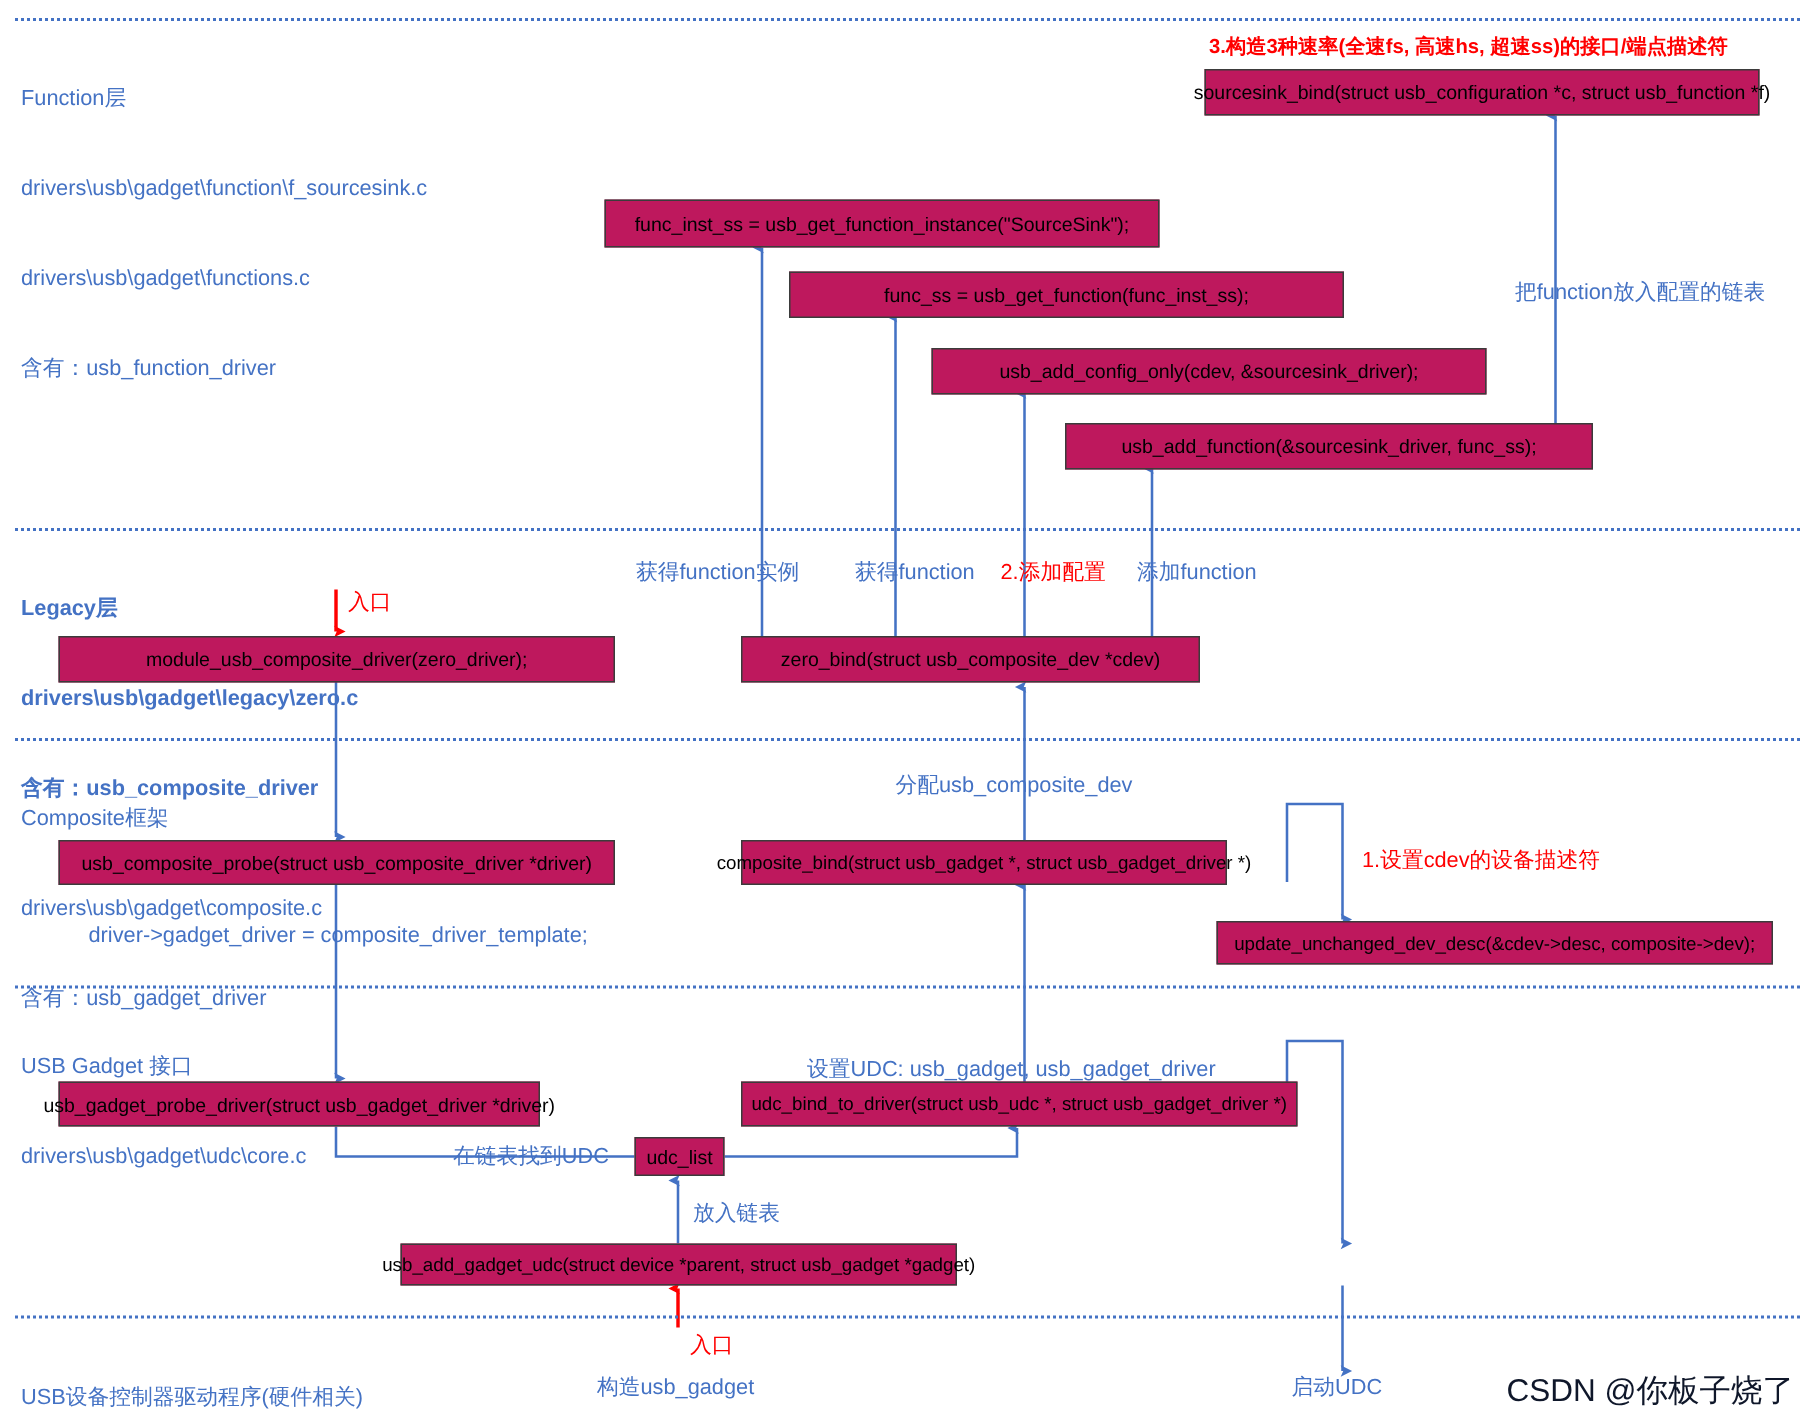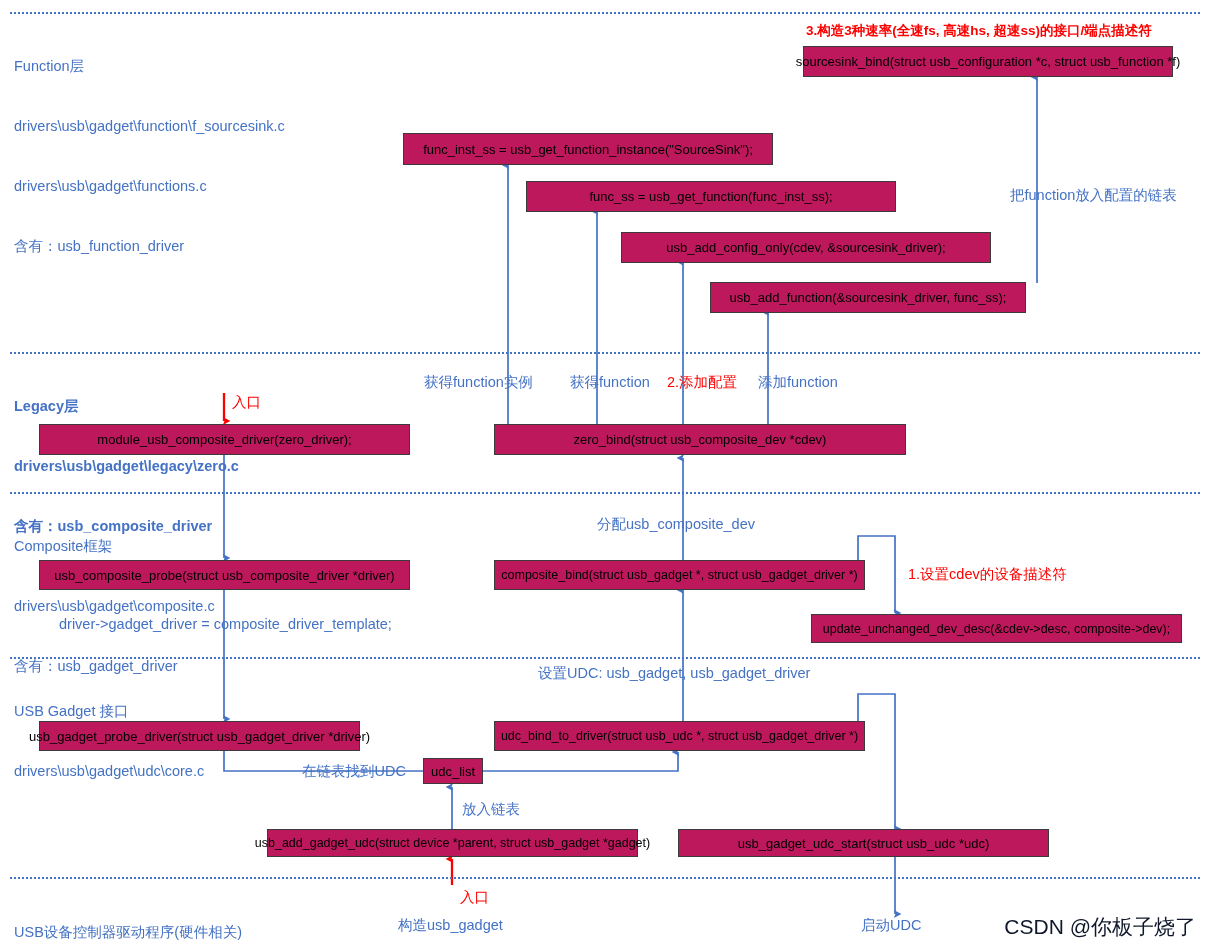--- a/index.html
+++ b/index.html
@@ -132,37 +132,37 @@
   </div>
 
   <div class="box" style="left:526px;top:181px;width:370px;height:31px;">
     <span>func_ss = usb_get_function(func_inst_ss);</span>
   </div>
 
   <div class="box" style="left:621px;top:232px;width:370px;height:31px;">
     <span>usb_add_config_only(cdev, &amp;sourcesink_driver);</span>
   </div>
 
-  <div class="box" style="left:710px;top:282px;width:316px;height:31px;">
+  <div class="box" style="left:710px;top:282px;width:352px;height:31px;">
     <span>usb_add_function(&amp;sourcesink_driver, func_ss);</span>
   </div>
 
   <div class="box" style="left:39px;top:424px;width:371px;height:31px;">
     <span>module_usb_composite_driver(zero_driver);</span>
   </div>
 
-  <div class="box" style="left:494px;top:424px;width:412px;height:31px;">
+  <div class="box" style="left:494px;top:424px;width:306px;height:31px;">
     <span>zero_bind(struct usb_composite_dev *cdev)</span>
   </div>
 
   <div class="box" style="left:39px;top:560px;width:371px;height:30px;">
     <span>usb_composite_probe(struct usb_composite_driver *driver)</span>
   </div>
 
-  <div class="box small" style="left:494px;top:560px;width:371px;height:30px;">
+  <div class="box small" style="left:494px;top:560px;width:324px;height:30px;">
     <span>composite_bind(struct usb_gadget *, struct usb_gadget_driver *)</span>
   </div>
 
   <div class="box small" style="left:811px;top:614px;width:371px;height:29px;">
     <span>update_unchanged_dev_desc(&amp;cdev-&gt;desc, composite-&gt;dev);</span>
   </div>
 
   <div class="box" style="left:39px;top:721px;width:321px;height:30px;">
     <span>usb_gadget_probe_driver(struct usb_gadget_driver *driver)</span>
   </div>
@@ -172,23 +172,20 @@
   </div>
 
   <div class="box" style="left:423px;top:758px;width:60px;height:26px;">
     <span>udc_list</span>
   </div>
 
   <div class="box small" style="left:267px;top:829px;width:371px;height:28px;">
     <span>usb_add_gadget_udc(struct device *parent, struct usb_gadget *gadget)</span>
   </div>
 
-  <div class="box" style="left:678px;top:829px;width:371px;height:28px;">
-    <span>usb_gadget_udc_start(struct usb_udc *udc)</span>
-  </div>
 
   <div class="anno red-b" style="left:806px;top:22px;font-size:13.5px;">
     <span>3.构造3种速率(全速fs, 高速hs, 超速ss)的接口/端点描述符</span>
   </div>
 
   <div class="anno blue" style="left:1010px;top:186px;">
     <span>把function放入配置的链表</span>
   </div>
 
   <div class="anno blue" style="left:424px;top:373px;">
@@ -216,21 +213,21 @@
   </div>
 
   <div class="anno red" style="left:908px;top:565px;">
     <span>1.设置cdev的设备描述符</span>
   </div>
 
   <div class="anno blue" style="left:59px;top:615px;">
     <span>driver-&gt;gadget_driver = composite_driver_template;</span>
   </div>
 
-  <div class="anno blue" style="left:538px;top:664px;text-align:right;">
+  <div class="anno blue" style="left:538px;top:704px;text-align:right;">
     <span>设置UDC: usb_gadget, usb_gadget_driver</span>
   </div>
 
   <div class="anno blue" style="left:302px;top:762px;">
     <span>在链表找到UDC</span>
   </div>
 
   <div class="anno blue" style="left:462px;top:800px;">
     <span>放入链表</span>
   </div>

